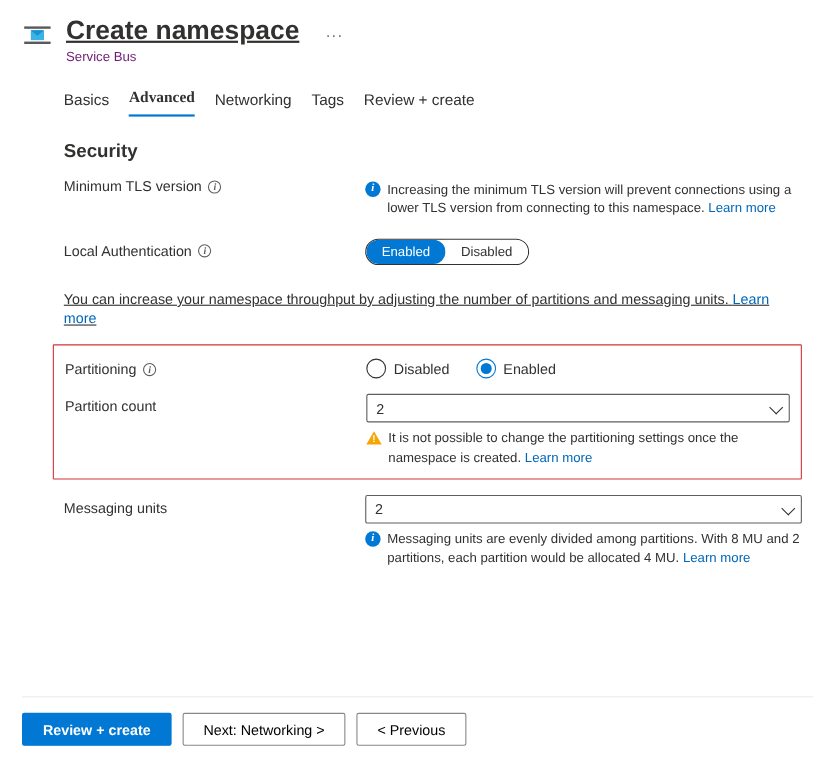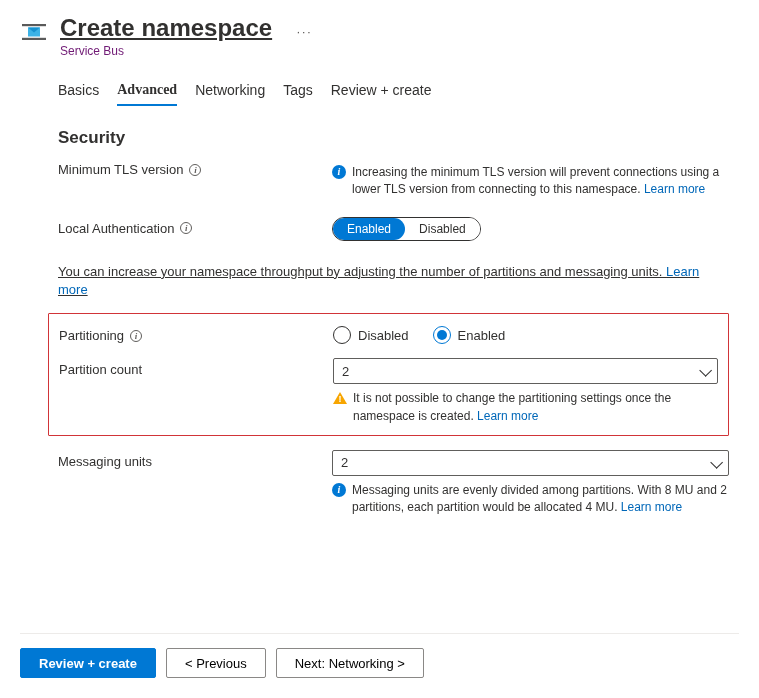--- a/index.html
+++ b/index.html
@@ -214,15 +214,15 @@
           <span>Messaging units are evenly divided among partitions. With 8 MU and 2 partitions, each partition would be allocated 4 MU. </span>
           <span class="link">Learn more</span>
         </span>
       </div>
     </div>
   </div>
 </div>
 
 <div class="footer">
   <button class="btn primary">Review + create</button>
+  <button class="btn">Next: Networking &gt;</button>
   <button class="btn">&lt; Previous</button>
-  <button class="btn">Next: Networking &gt;</button>
 </div>
 
 </body></html>

